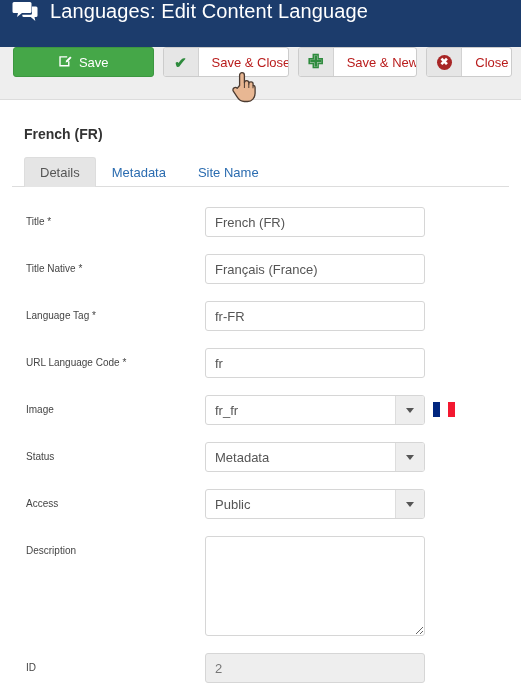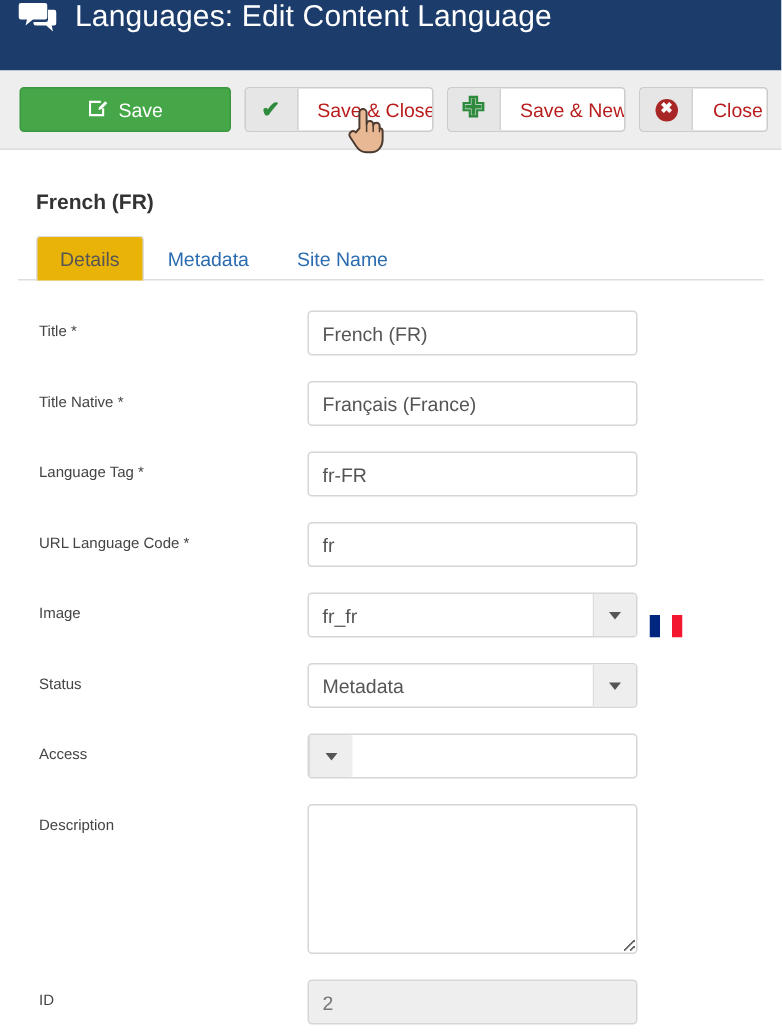--- a/index.html
+++ b/index.html
@@ -41,21 +41,20 @@
     letter-spacing: 0.1px;
     white-space: nowrap;
   }
 
   
   .toolbar {
     height: 53px;
     background: #eeeeee;
     border-bottom: 1px solid #dcdcdc;
     display: flex;
-    align-items: center;
     padding-left: 13px;
     box-sizing: border-box;
     position: relative;
   }
   .btn {
     display: flex;
     align-items: stretch;
     height: 30px;
     border: 1px solid #cccccc;
     border-radius: 3px;
@@ -138,21 +137,21 @@
     border: 1px solid transparent;
     border-bottom: none;
     border-radius: 3px 3px 0 0;
     line-height: 16px;
     position: relative;
     top: 1px;
     background: transparent;
   }
   .tab.active {
     color: #555555;
-    background: #eab308;
+    background: #e5e5e5;
     border-color: #dddddd;
     border-bottom-color: #ffffff;
   }
 
   
   .form {
     padding-top: 20px;
   }
   .row {
     display: flex;
@@ -372,21 +371,21 @@
         <span>URL Language Code</span>
         <span class="req">*</span>
       </div>
       <div class="ctl">
         <input class="txt" type="text" value="fr" style="">
       </div>
     </div>
 
     <div class="row">
       <div class="row-label">Image</div>
-      <div class="ctl" style="display:flex;align-items:center;">
+      <div class="ctl" style="display:flex;align-items:flex-start;">
         <div class="select">
           <span class="val">fr_fr</span>
           <span class="caret-box">
               <i class="caret"></i>
             </span>
         </div>
         <span class="flag">
           <span class="b"></span>
             <span class="w"></span>
             <span class="r"></span>
@@ -403,20 +402,21 @@
               <i class="caret"></i>
             </span>
         </div>
       </div>
     </div>
 
     <div class="row">
       <div class="row-label">Access</div>
       <div class="ctl">
         <div class="select">
+          <span class="val">Public</span>
           <span class="caret-box">
               <i class="caret"></i>
             </span>
         </div>
       </div>
     </div>
 
     <div class="row">
       <div class="row-label">Description</div>
       <div class="ctl">

